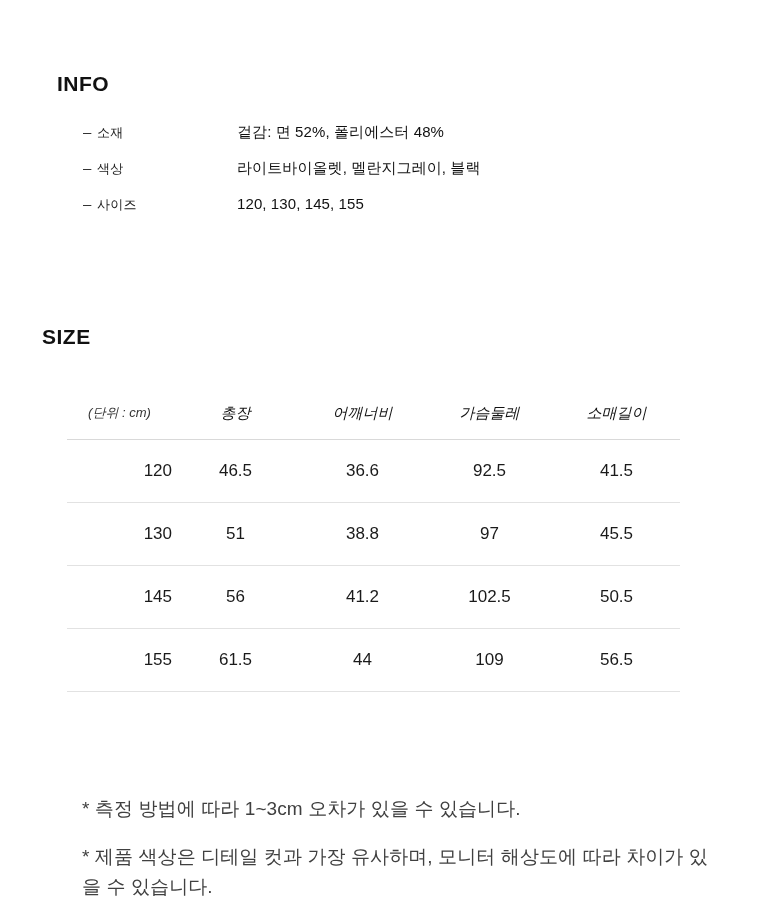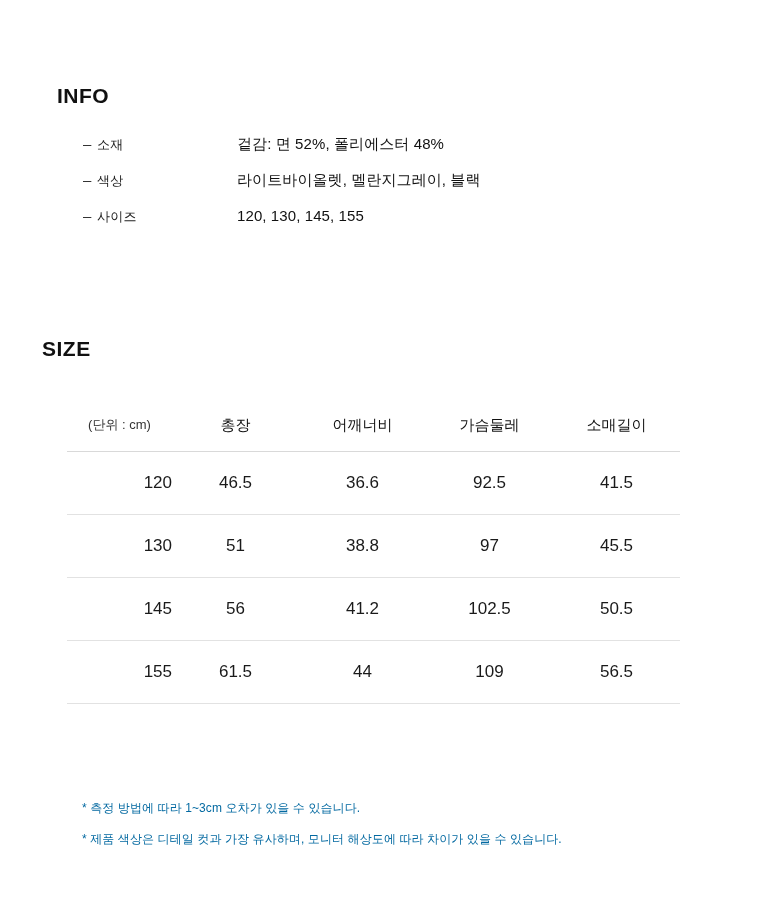--- a/index.html
+++ b/index.html
@@ -13,21 +13,20 @@
     background: #ffffff;
     font-family: "Liberation Sans", "DejaVu Sans", sans-serif;
     color: #1a1a1a;
     -webkit-font-smoothing: antialiased;
   }
   .page {
     position: relative;
     width: 780px;
     height: 665px;
     box-sizing: border-box;
-    margin-top: 12px;
   }
 
   
   .info-section {
     position: absolute;
     left: 57px;
     top: 72px;
     width: 670px;
   }
   .section-title {
@@ -90,20 +89,21 @@
     font-weight: normal;
     font-size: 15px;
     color: #1a1a1a;
     padding: 0;
   }
   table.size-table thead th {
     height: 52px;
     vertical-align: middle;
     font-size: 15px;
     color: #111111;
+    font-style: italic;
   }
   table.size-table thead th.unit-col {
     font-size: 13px;
     color: #333333;
   }
   table.size-table thead tr {
     border-bottom: 1px solid #d9d9d9;
   }
   table.size-table tbody tr {
     border-bottom: 1px solid #e2e2e2;
@@ -125,22 +125,22 @@
   .col-d { width: 127px; }
 
   
   .notes {
     position: absolute;
     left: 82px;
     top: 775px;
     width: 640px;
   }
   .note-line {
-    font-size: 12px;
-    color: #0369a1;
+    font-size: 19px;
+    color: #404040;
     line-height: 1.55;
     margin-bottom: 11px;
     letter-spacing: 0.1px;
   }
   .note-line:last-child { margin-bottom: 0; }
 </style>
 </head>
 <body>
 
 <div class="page">

